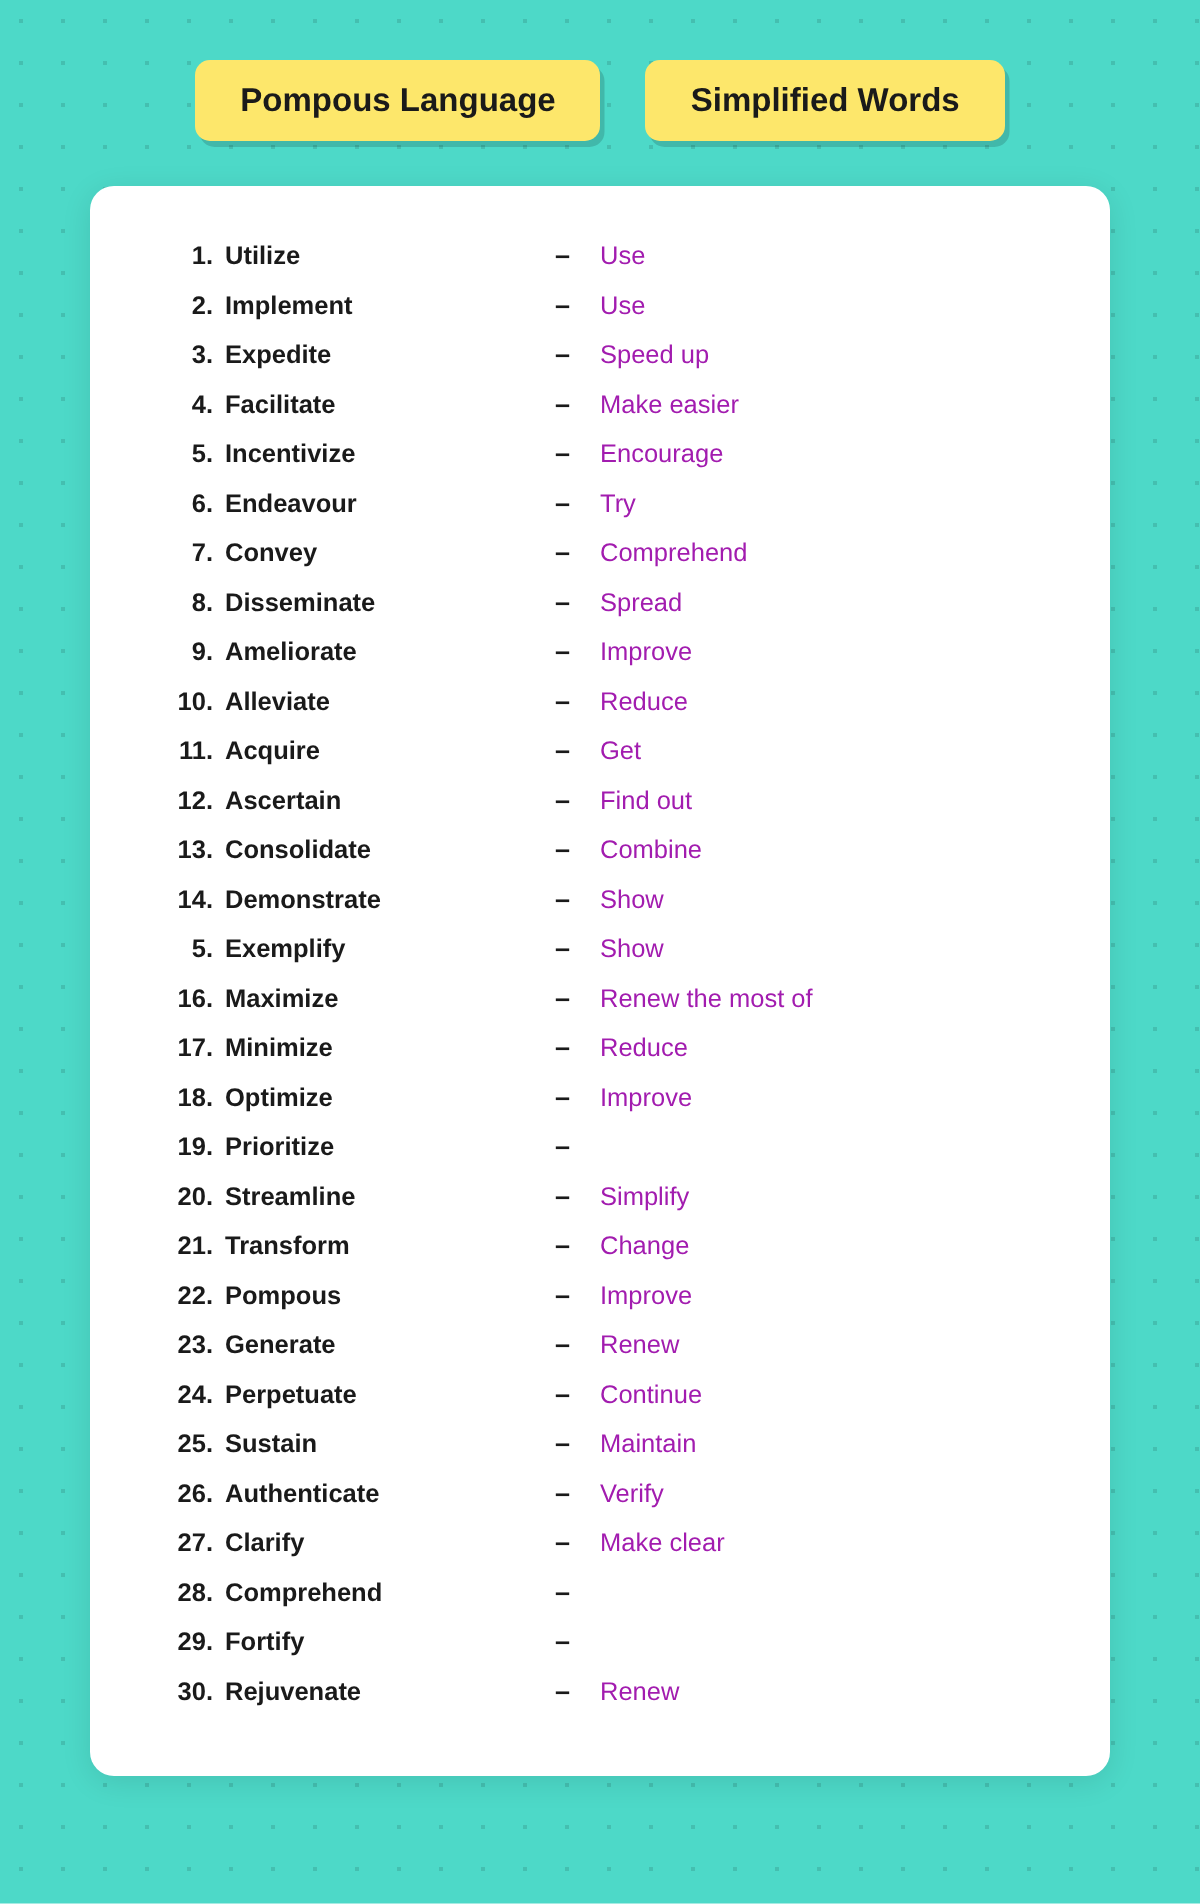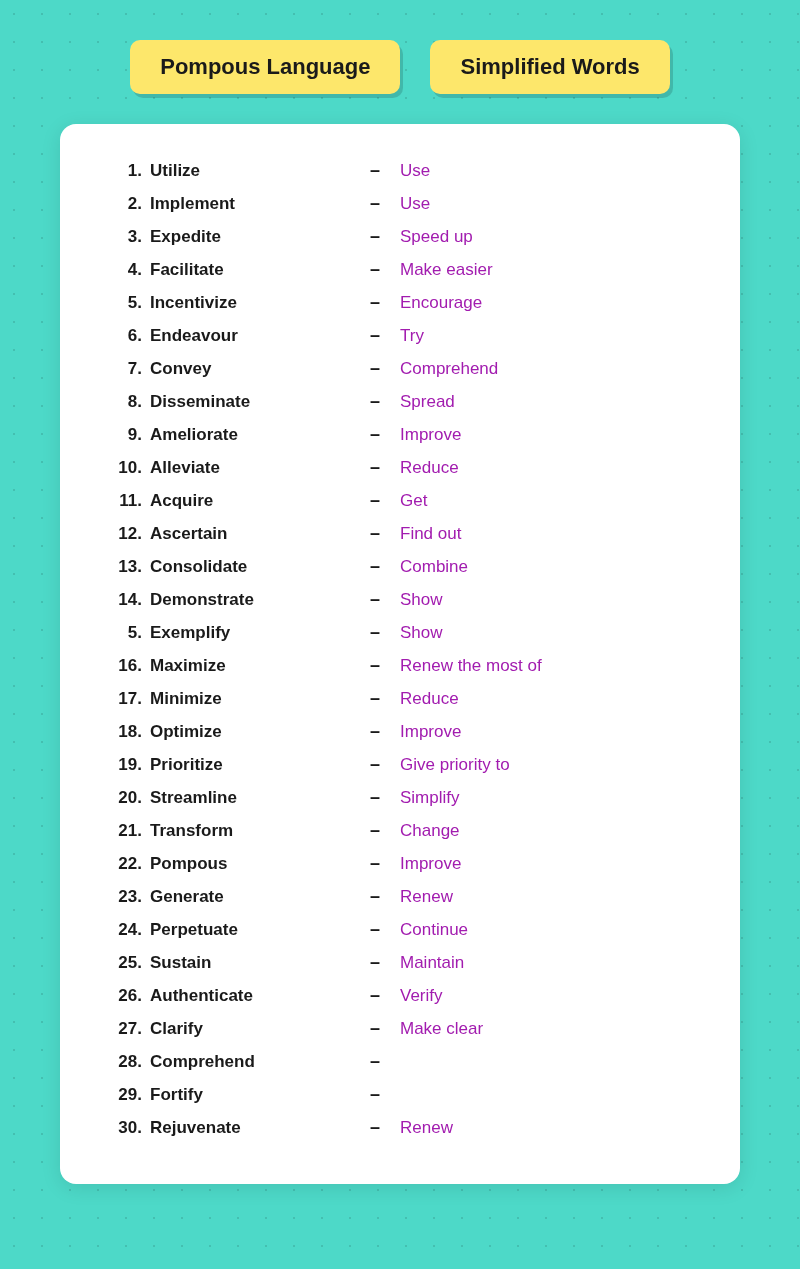--- a/index.html
+++ b/index.html
@@ -218,21 +218,20 @@
         <li class="word-row">
       <span class="word-num">18.</span>
       <span class="word-pompous">Optimize</span>
       <span class="word-dash">–</span>
       <span class="word-simple">Improve</span>
     </li>
         <li class="word-row">
       <span class="word-num">19.</span>
       <span class="word-pompous">Prioritize</span>
       <span class="word-dash">–</span>
-      <span class="word-simple">Give priority to</span>
     </li>
         <li class="word-row">
       <span class="word-num">20.</span>
       <span class="word-pompous">Streamline</span>
       <span class="word-dash">–</span>
       <span class="word-simple">Simplify</span>
     </li>
         <li class="word-row">
       <span class="word-num">21.</span>
       <span class="word-pompous">Transform</span>

